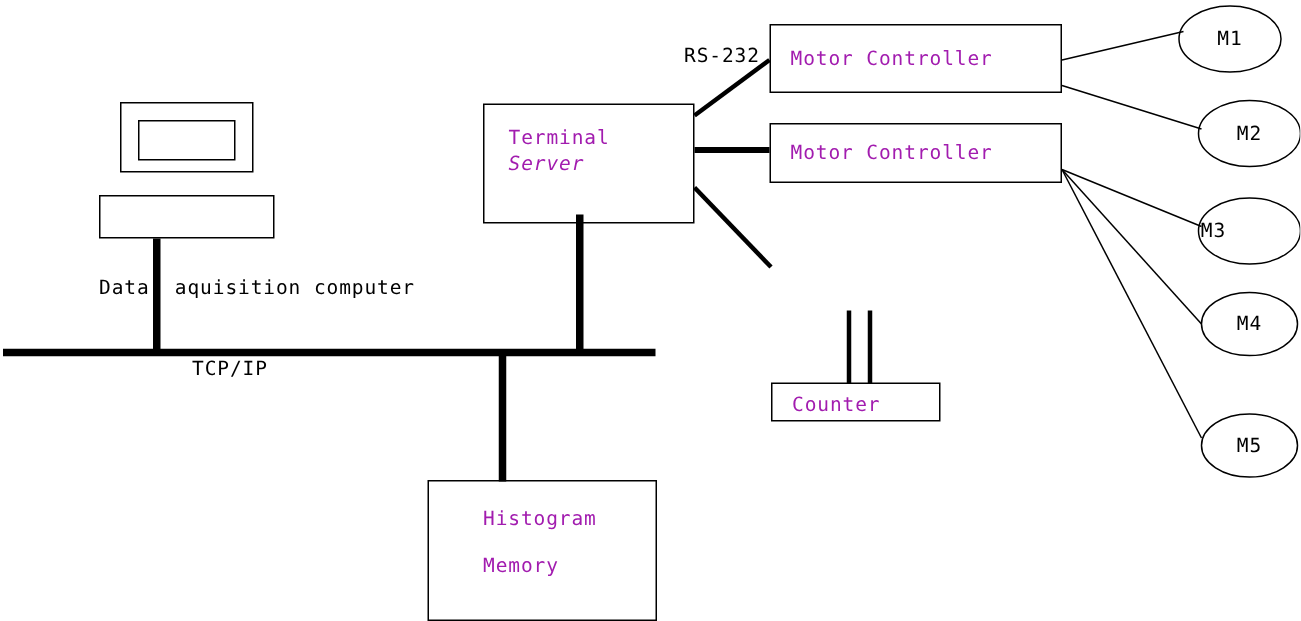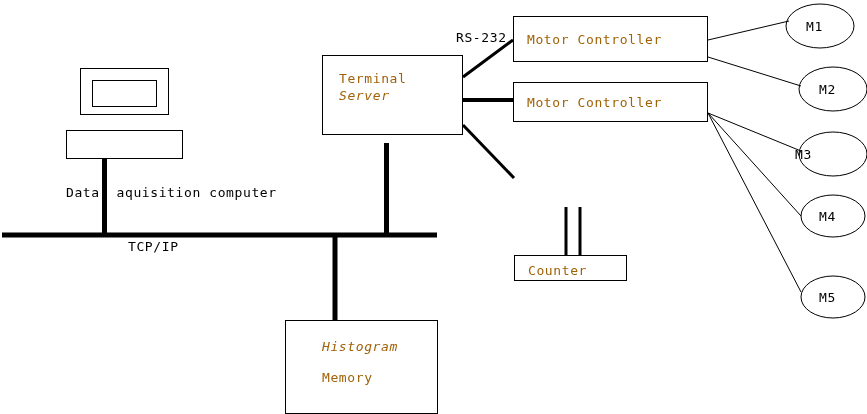--- a/index.html
+++ b/index.html
@@ -29,40 +29,41 @@
     position: absolute;
     box-sizing: border-box;
     border: 1px solid #000000;
     background: transparent;
   }
   .node-label {
     position: absolute;
     font-family: "DejaVu Sans Mono", "Liberation Mono", monospace;
     font-size: 13px;
     line-height: 17px;
-    color: #a16207;
+    color: #a21caf;
     white-space: pre;
     letter-spacing: 0.6px;
   }
   .free-label {
     position: absolute;
     font-family: "DejaVu Sans Mono", "Liberation Mono", monospace;
     font-size: 13px;
     line-height: 17px;
     color: #000000;
     white-space: pre;
     letter-spacing: 0.6px;
   }
   .ellipse-label {
     position: absolute;
     font-family: "DejaVu Sans Mono", "Liberation Mono", monospace;
     font-size: 13px;
     color: #000000;
     white-space: pre;
     letter-spacing: 0.6px;
+    text-align: center;
   }
 </style>
 </head>
 <body>
 
 <div id="diagram-root">
 
   <svg id="diagram-svg" viewBox="0 0 867 414">
 
     <line x1="2" y1="235" x2="437" y2="235" stroke="#000000" stroke-width="5"></line>
@@ -96,40 +97,40 @@
     <ellipse cx="833" cy="297" rx="32" ry="21" fill="none" stroke="#000000" stroke-width="1"></ellipse>
   </svg>
 
   <div class="node-box" style="left:80px; top:68px; width:89px; height:47px;"></div>
   <div class="node-box" style="left:92px; top:80px; width:65px; height:27px;"></div>
 
   <div class="node-box" style="left:66px; top:130px; width:117px; height:29px;"></div>
 
   <div class="free-label" style="left:66px; top:184px;">Data  aquisition computer</div>
 
-  <div class="node-box" style="left:322px; top:55px; width:141px; height:80px;">
+  <div class="node-box" style="left:322px; top:69px; width:141px; height:80px;">
     <div class="node-label" style="left:16px; top:14px;">Terminal</div>
     <div class="node-label" style="left:16px; top:31px;font-style:italic;">Server</div>
   </div>
 
   <div class="node-box" style="left:513px; top:16px; width:195px; height:46px;">
     <div class="node-label" style="left:13px; top:14px;">Motor Controller</div>
   </div>
 
   <div class="node-box" style="left:513px; top:82px; width:195px; height:40px;">
     <div class="node-label" style="left:13px; top:11px;">Motor Controller</div>
   </div>
 
 
   <div class="node-box" style="left:514px; top:255px; width:113px; height:26px;">
     <div class="node-label" style="left:13px; top:6px;">Counter</div>
   </div>
 
   <div class="node-box" style="left:285px; top:320px; width:153px; height:94px;">
-    <div class="node-label" style="left:36px; top:17px;font-style:italic;">Histogram</div>
+    <div class="node-label" style="left:36px; top:17px;">Histogram</div>
     <div class="node-label" style="left:36px; top:48px;">Memory</div>
   </div>
 
   <div class="free-label" style="left:128px; top:238px;">TCP/IP</div>
 
   <div class="free-label" style="left:456px; top:29px;">RS-232</div>
 
   <div class="ellipse-label" style="left:806px; top:19px; width:28px;">M1</div>
   <div class="ellipse-label" style="left:819px; top:82px; width:28px;">M2</div>
   <div class="ellipse-label" style="left:795px; top:147px; width:28px;">M3</div>

